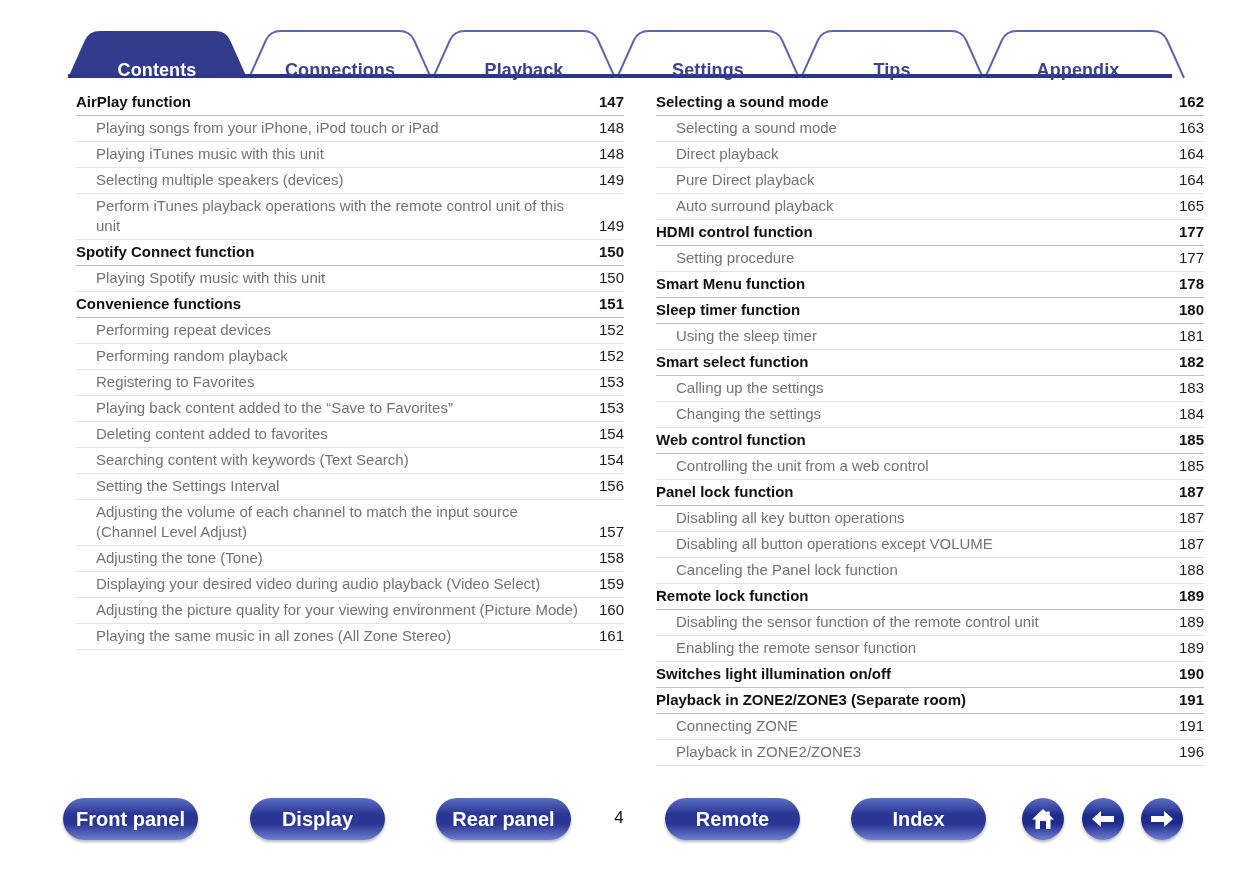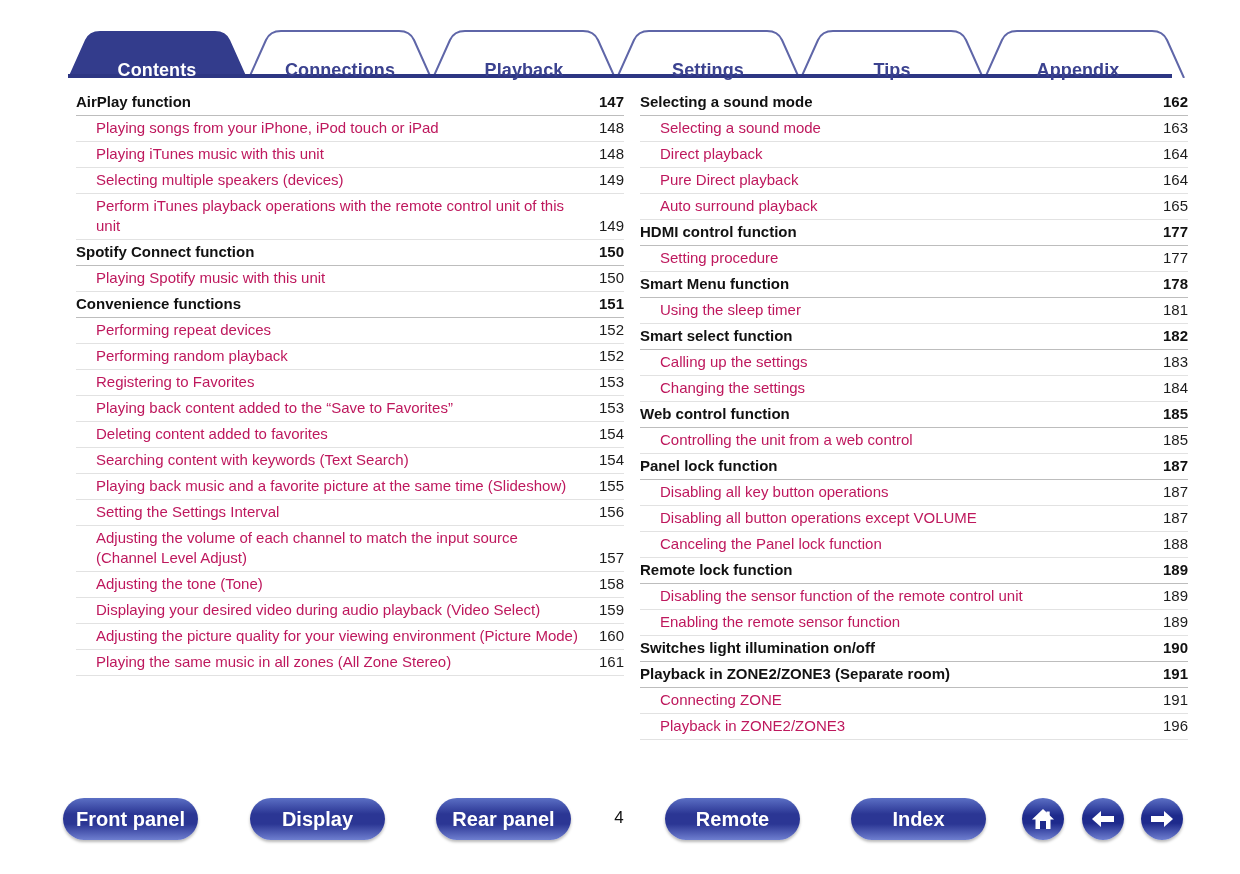--- a/index.html
+++ b/index.html
@@ -37,41 +37,41 @@
   }
   .tab-label.active { color: #ffffff; }
 
   
   #toc {
     position: absolute;
     left: 0;
     top: 90px;
     width: 1240px;
     display: flex;
-    gap: 0px;
+    gap: 16px;
   }
   .col {
     width: 548px;
   }
   .col.left { margin-left: 76px; }
   .col.right { margin-left: 16px; }
 
   .row {
     display: flex;
     align-items: flex-end;
     justify-content: space-between;
     border-bottom: 1px solid #e2e2e2;
     padding: 2px 0 3px 0;
     min-height: 20px;
     box-sizing: border-box;
   }
   .row .txt {
     font-size: 15px;
     line-height: 20px;
-    color: #be185d;
+    color: #737373;
     padding-right: 12px;
   }
   .row .pg {
     font-size: 15px;
     line-height: 20px;
     color: #1c1c1c;
     flex: 0 0 auto;
     text-align: right;
     min-width: 30px;
   }
@@ -211,24 +211,20 @@
       </div>
       <div class="row level2">
         <div class="txt">Deleting content added to favorites</div>
         <div class="pg">154</div>
       </div>
       <div class="row level2">
         <div class="txt">Searching content with keywords (Text Search)</div>
         <div class="pg">154</div>
       </div>
       <div class="row level2">
-        <div class="txt">Playing back music and a favorite picture at the same time (Slideshow)</div>
-        <div class="pg">155</div>
-      </div>
-      <div class="row level2">
         <div class="txt">Setting the Settings Interval</div>
         <div class="pg">156</div>
       </div>
       <div class="row level2">
         <div class="txt">Adjusting the volume of each channel to match the input source (Channel Level Adjust)</div>
         <div class="pg">157</div>
       </div>
       <div class="row level2">
         <div class="txt">Adjusting the tone (Tone)</div>
         <div class="pg">158</div>
@@ -271,20 +267,24 @@
         <div class="txt">HDMI control function</div>
         <div class="pg">177</div>
       </div>
       <div class="row level2">
         <div class="txt">Setting procedure</div>
         <div class="pg">177</div>
       </div>
       <div class="row level1">
         <div class="txt">Smart Menu function</div>
         <div class="pg">178</div>
+      </div>
+      <div class="row level1">
+        <div class="txt">Sleep timer function</div>
+        <div class="pg">180</div>
       </div>
       <div class="row level2">
         <div class="txt">Using the sleep timer</div>
         <div class="pg">181</div>
       </div>
       <div class="row level1">
         <div class="txt">Smart select function</div>
         <div class="pg">182</div>
       </div>
       <div class="row level2">

